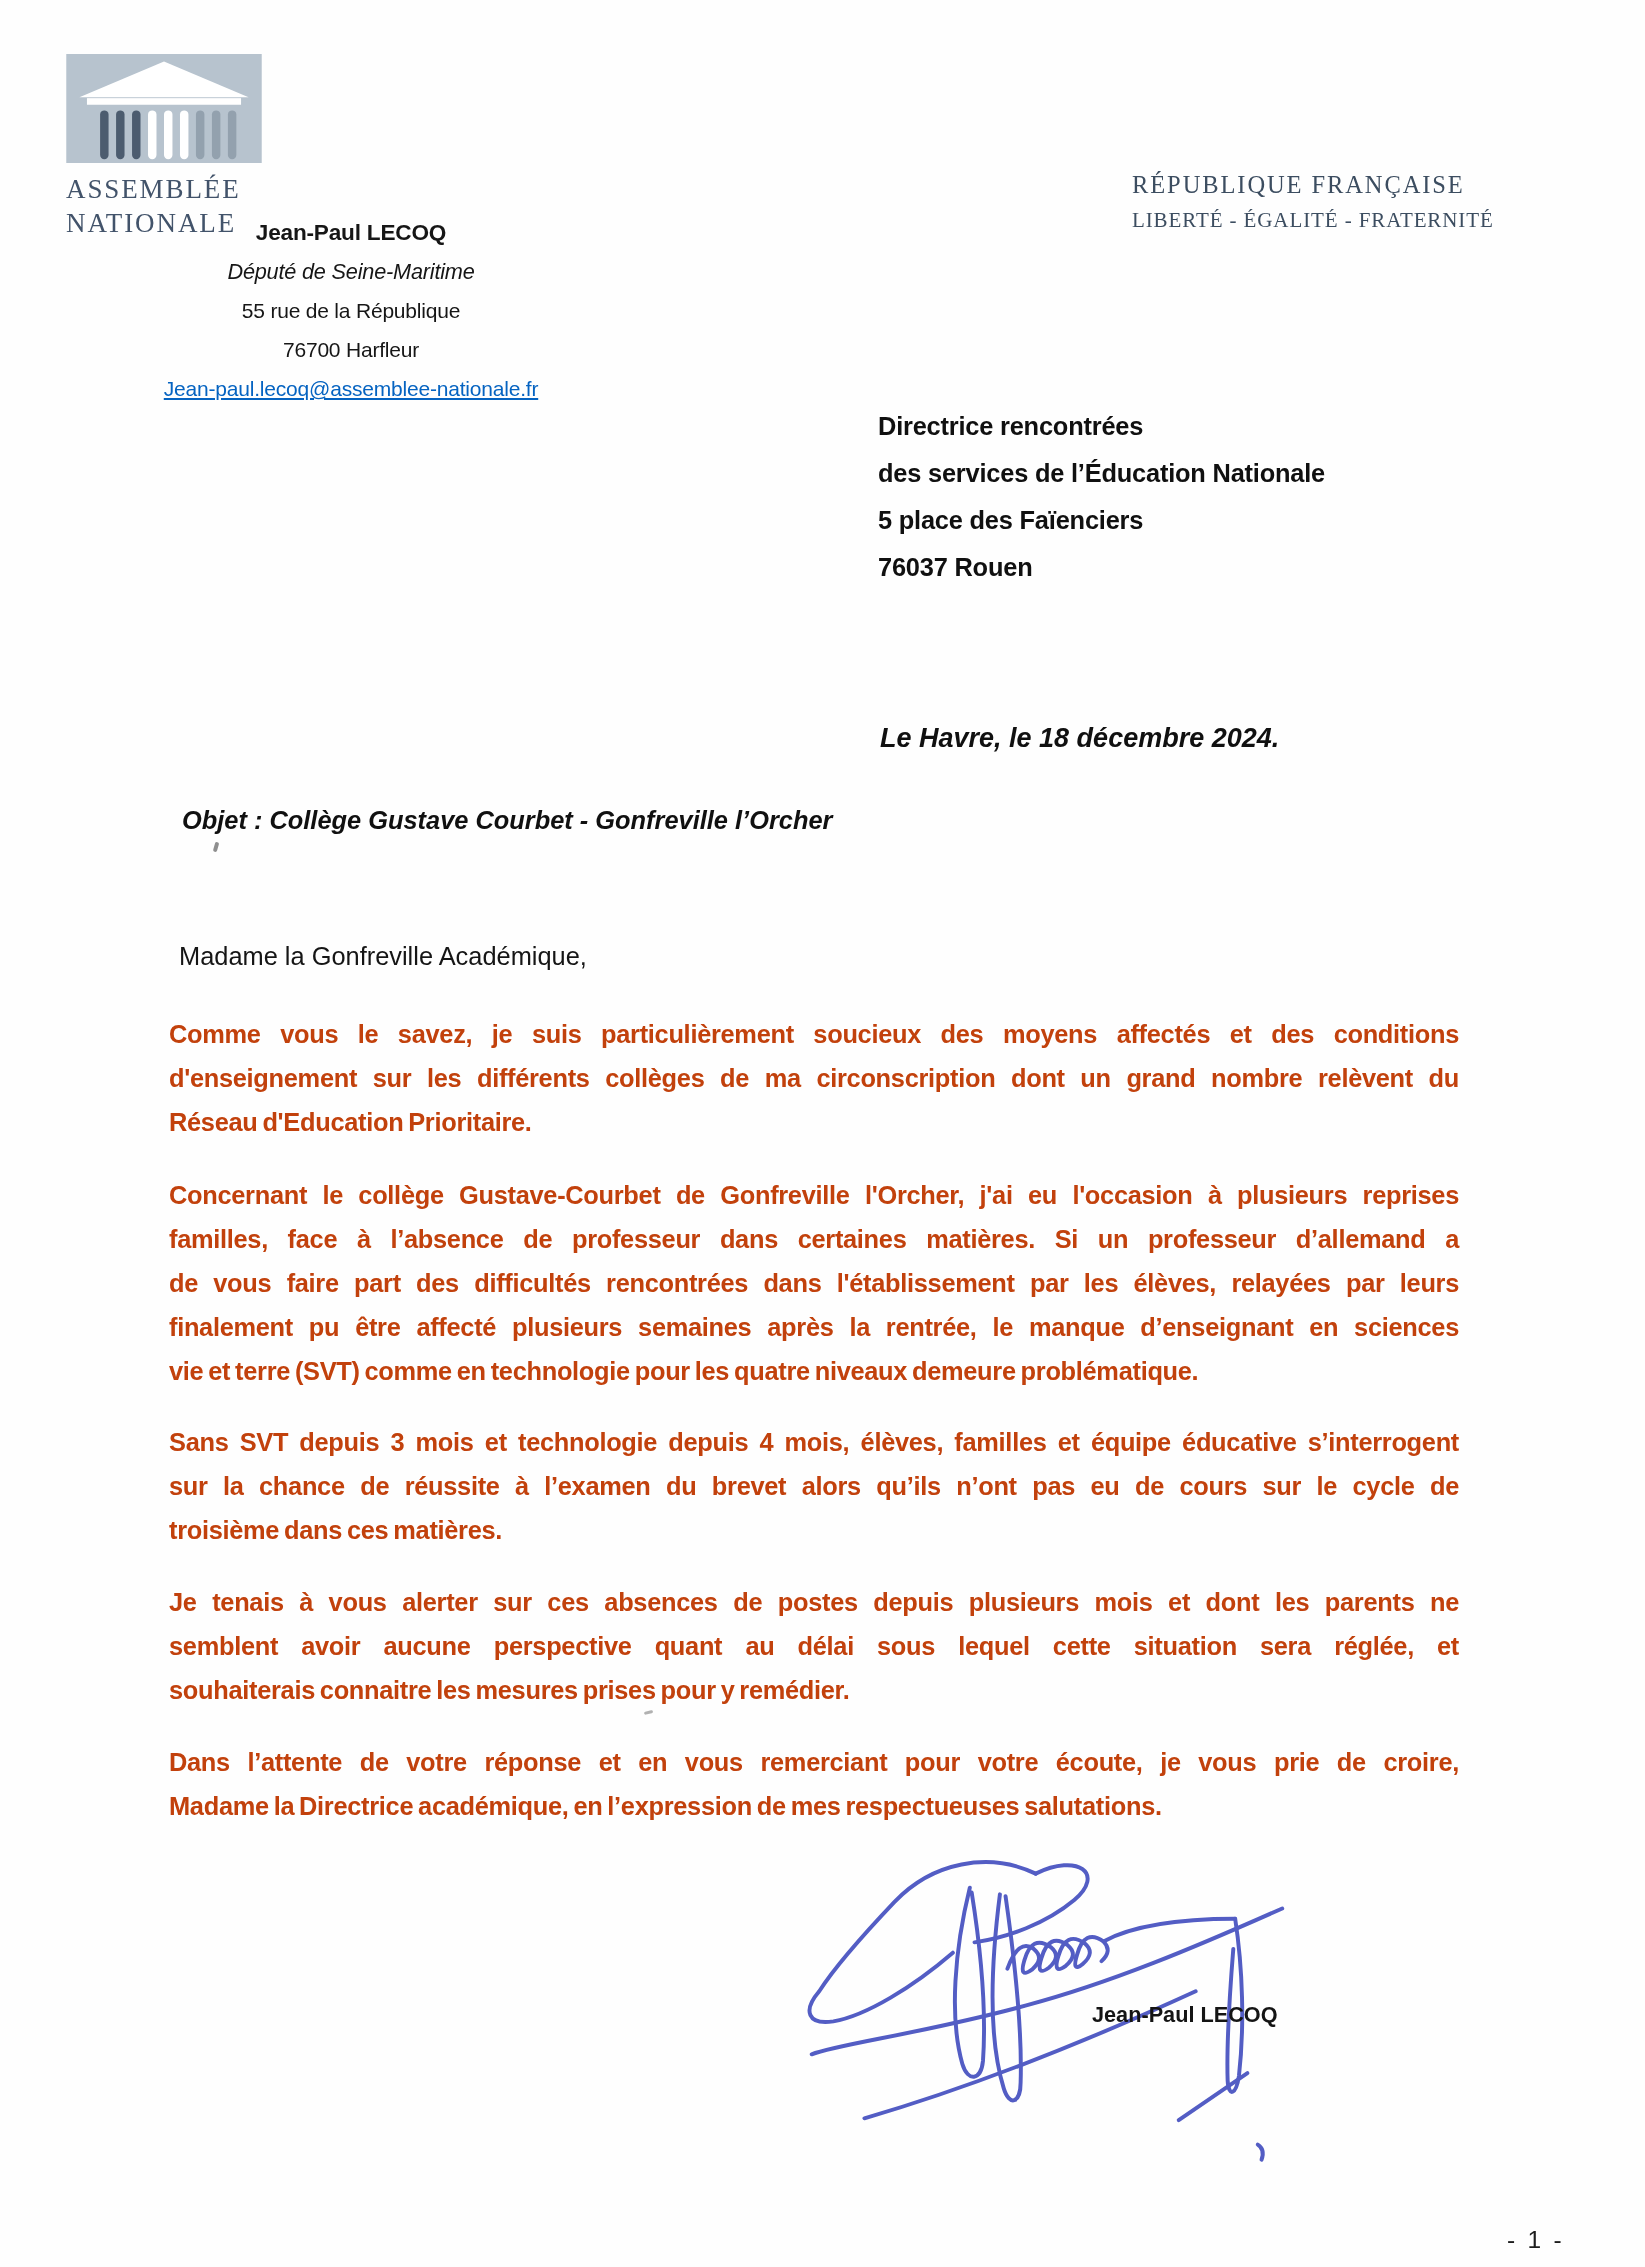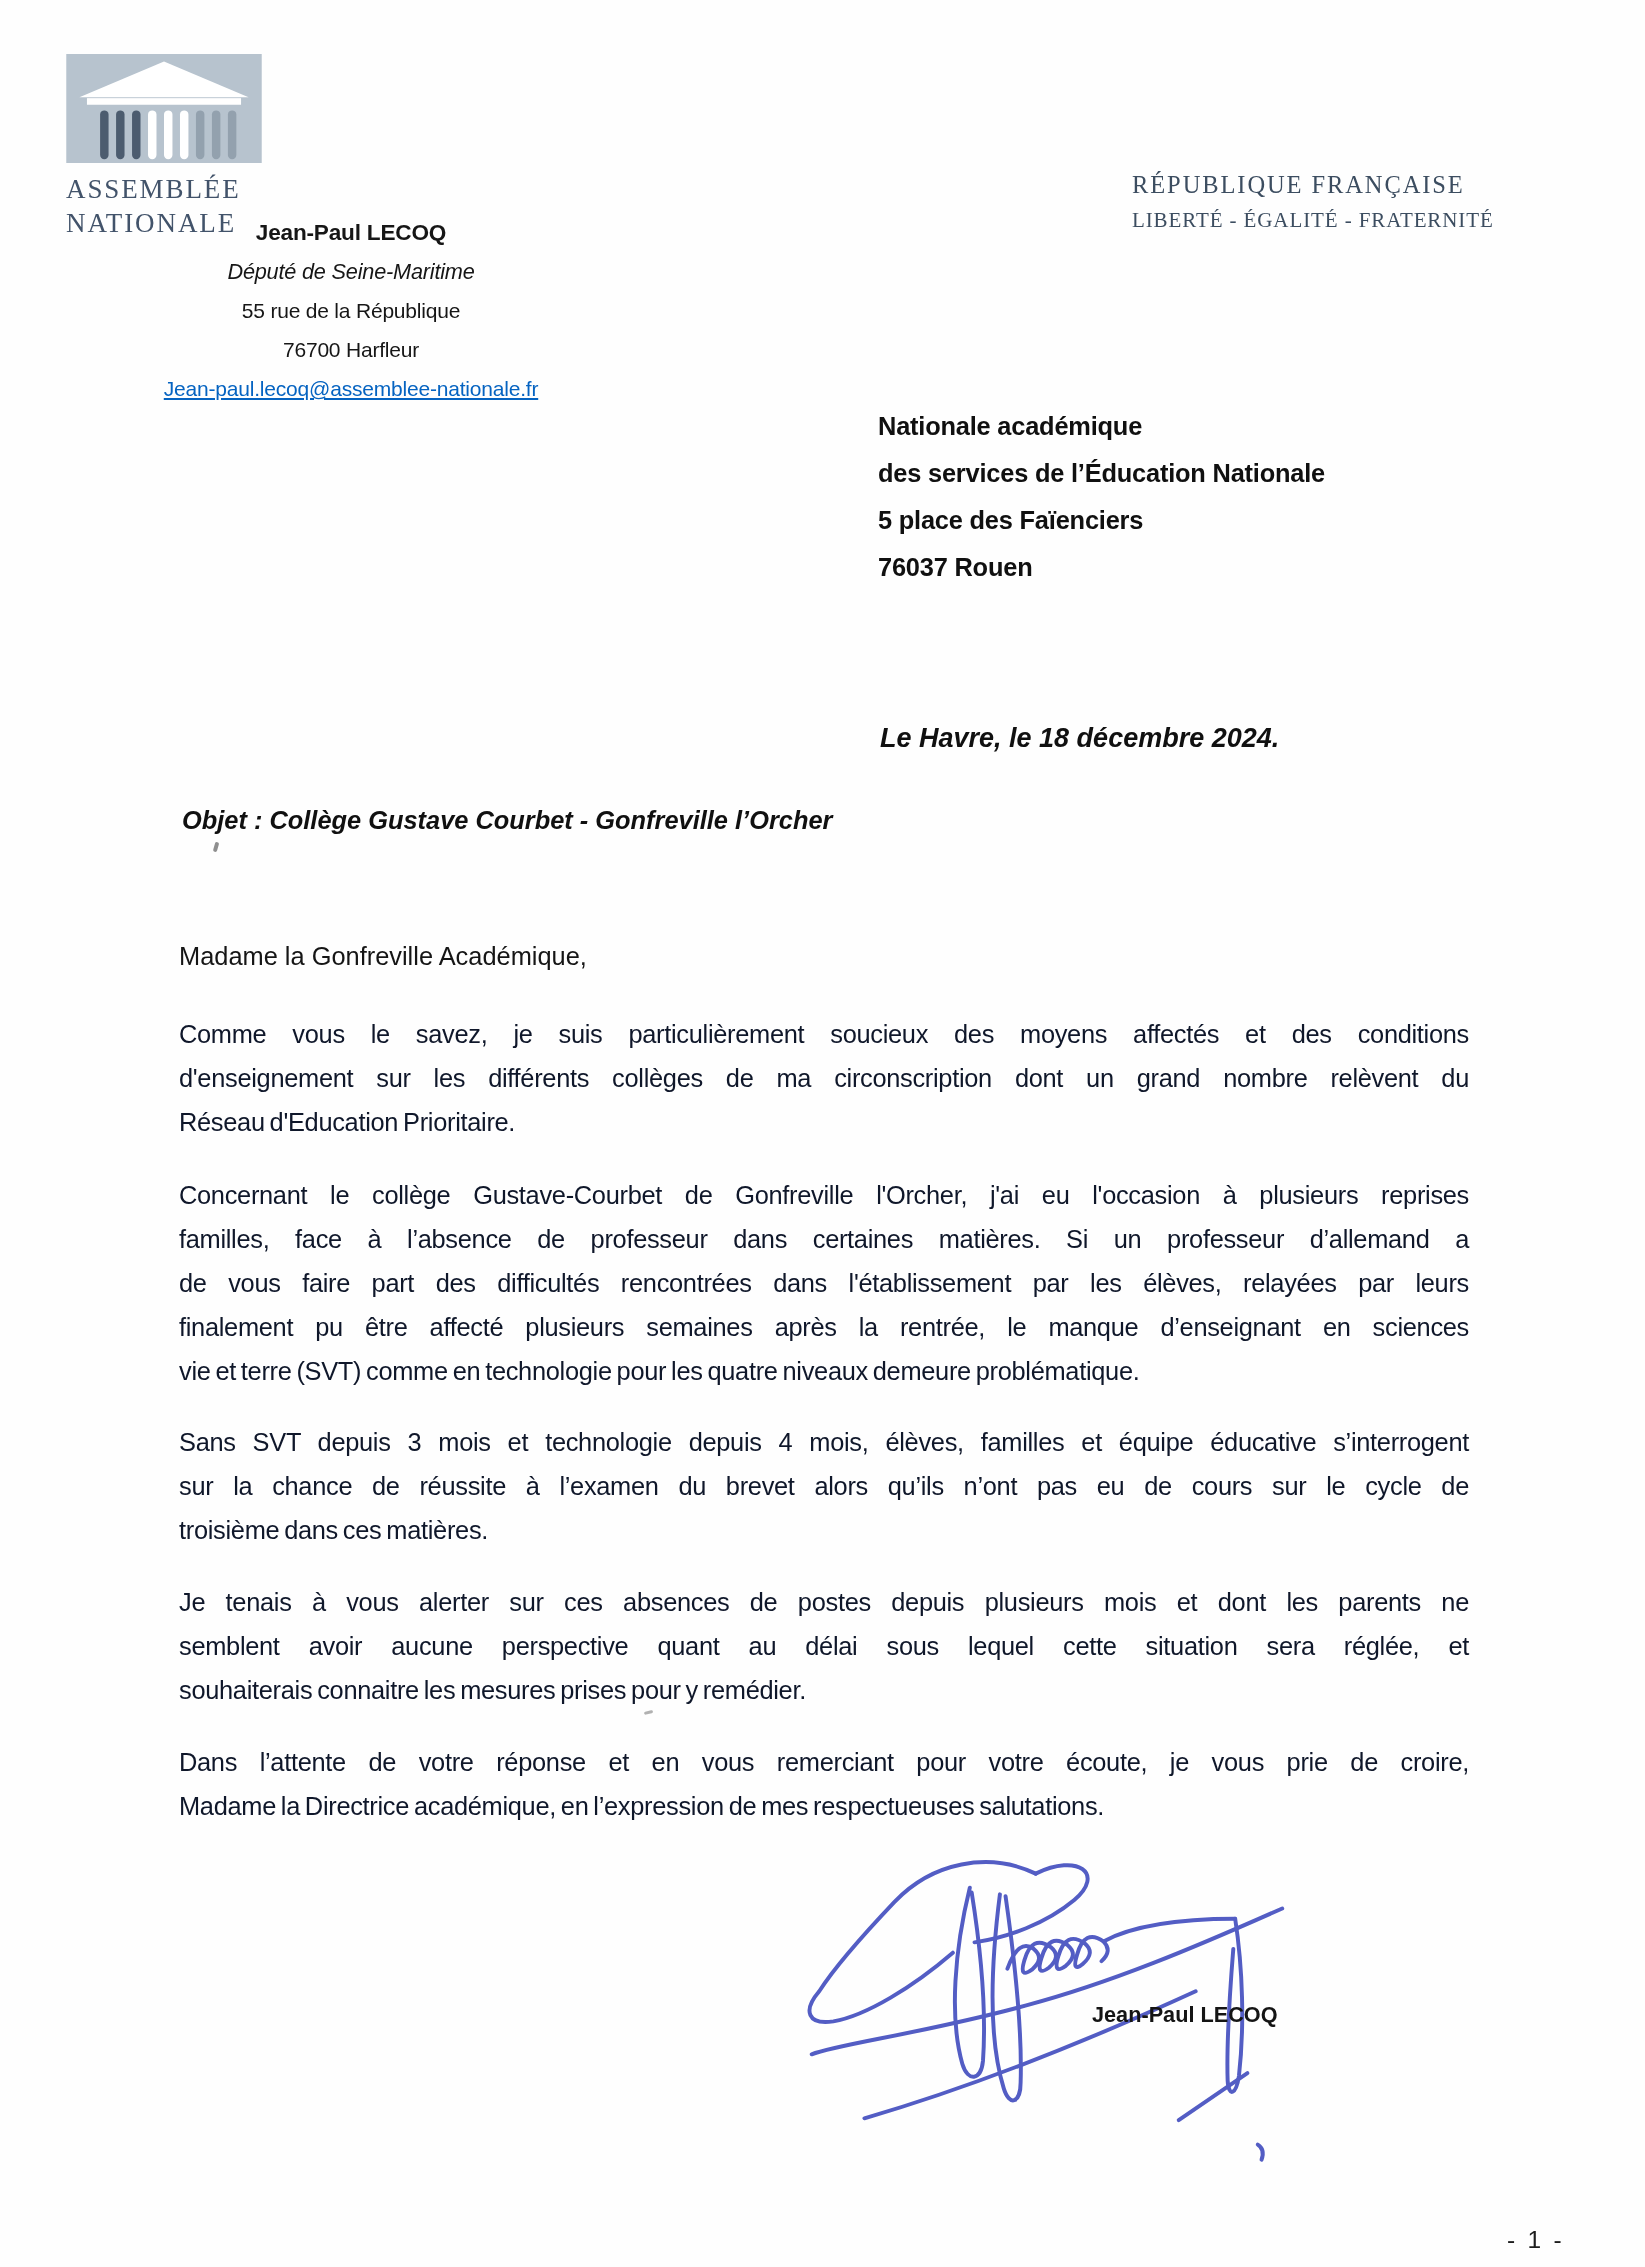--- a/index.html
+++ b/index.html
@@ -26,22 +26,22 @@
   
   .recipient{position:absolute;left:878px;top:403px;font-weight:bold;font-size:25.4px;
              line-height:47px;color:#101010;letter-spacing:-0.2px;}
   .dateline{position:absolute;left:880px;top:723px;font-weight:bold;font-style:italic;
             font-size:27px;color:#101010;}
   .subject{position:absolute;left:182px;top:806px;font-weight:bold;font-style:italic;
            font-size:25.4px;color:#101010;}
 
   
   .salutation{position:absolute;left:179px;top:942px;font-size:25.4px;color:#151515;}
-  .para{position:absolute;left:179px;width:1290px;font-size:25.4px;line-height:44px;
-        color:#0f172a;letter-spacing:-0.3px;word-spacing:-1.9px;}
+  .para{position:absolute;left:169px;width:1290px;font-size:25.4px;line-height:44px;
+        color:#c2410c;letter-spacing:-0.3px;word-spacing:-1.9px;font-weight:bold;}
   .jline{text-align:justify;text-align-last:justify;}
   .jline.last{text-align-last:left;}
   .p1{top:1012px;} .p2{top:1173px;} .p3{top:1420px;} .p4{top:1580px;} .p5{top:1740px;}
 
   
   .signature{position:absolute;left:753px;top:1836px;width:603px;height:367px;}
   .sig-svg{position:absolute;left:0;top:0;width:603px;height:367px;}
   .sig-name{position:absolute;left:339px;top:166px;font-weight:bold;font-size:21.7px;
             color:#141414;}
 
@@ -97,21 +97,21 @@
     <div>76700 Harfleur</div>
     <div><a class="sender-email" style="color: rgb(5, 99, 193);">Jean-paul.lecoq@assemblee-nationale.fr</a></div>
   </div>
 
   <div class="rf" style="color: rgb(60, 77, 96);">
     <div class="rf1">RÉPUBLIQUE FRANÇAISE</div>
     <div class="rf2">LIBERTÉ - ÉGALITÉ - FRATERNITÉ</div>
   </div>
 
   <div class="recipient">
-      <div class="">Nationale académique</div>
+      <div class="">Directrice rencontrées</div>
       <div class="">des services de l’Éducation Nationale</div>
       <div class="">5 place des Faïenciers</div>
       <div class="last">76037 Rouen</div>
     </div>
 
   <div class="dateline">Le Havre, le 18 décembre 2024.</div>
 
   <div class="subject">Objet : Collège Gustave Courbet - Gonfreville l’Orcher</div>
   <div class="artifact artifact-apostrophe"></div>
 

